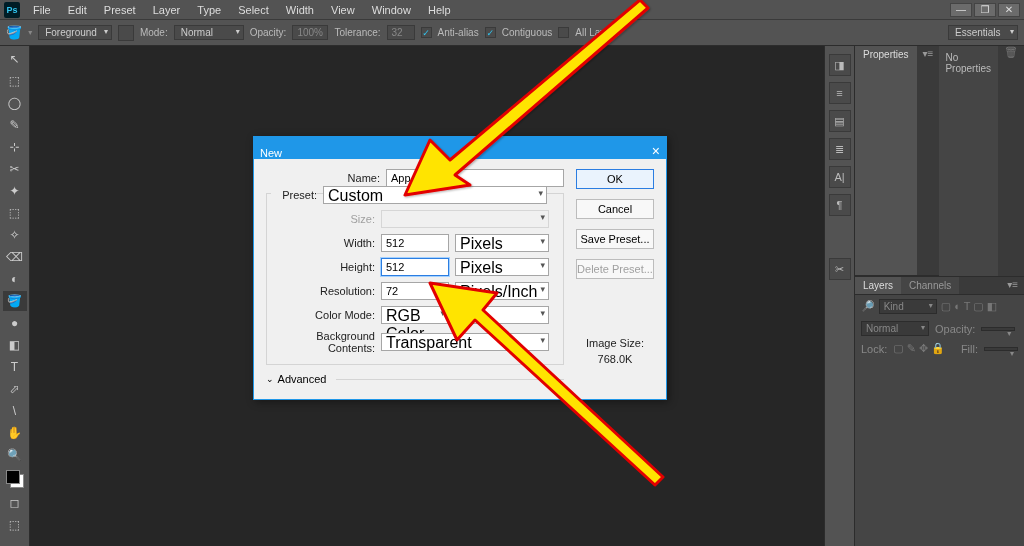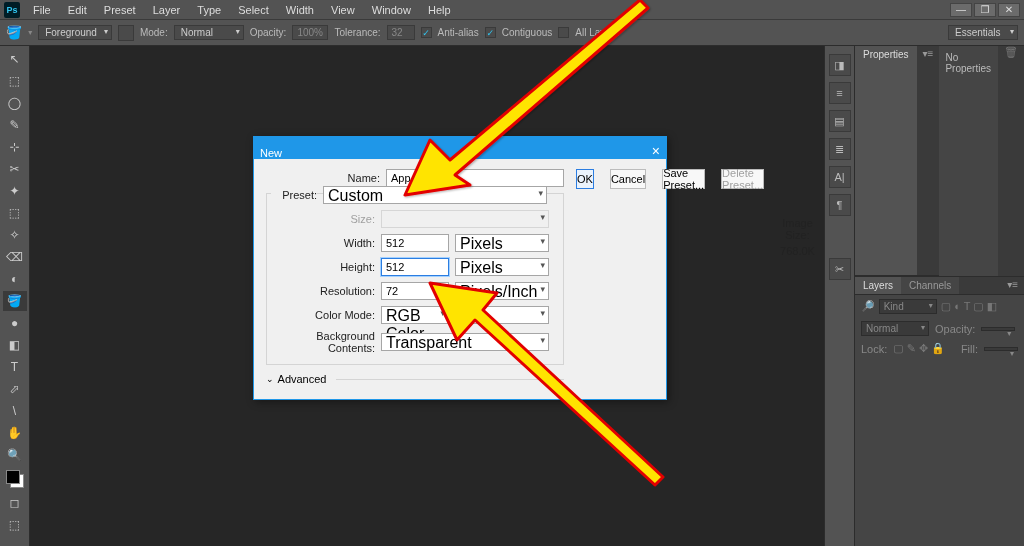--- a/index.html
+++ b/index.html
@@ -37,21 +37,21 @@
 .layers-controls{padding:4px 6px;color:#888;font-size:10px;display:flex;gap:4px;align-items:center;background:#454545}
 .layers-dd{background:#3a3a3a;border:1px solid #2c2c2c;padding:1px 14px 1px 4px;color:#888;font-size:10px;position:relative;width:58px}
 .layers-dd::after{content:"▾";position:absolute;right:3px;font-size:8px}
 .layers-row{padding:3px 6px;color:#888;font-size:10px;display:flex;gap:6px;align-items:center;background:#454545}
 .layers-spacer{flex:1;background:#454545}
 .dialog{position:absolute;left:253px;top:136px;width:414px;background:#f0f0f0;border:1px solid #1f97e8;box-shadow:2px 2px 8px rgba(0,0,0,.4);z-index:10}
 .dlg-title{height:22px;background:#1f97e8;color:#fff;display:flex;align-items:flex-end;padding:0 6px;font-size:12px}
 .dlg-close{margin-left:auto;font-size:14px;cursor:pointer}
 .dlg-body{padding:10px 12px 14px;display:flex;gap:12px}
 .dlg-left{flex:1}
-.dlg-right{width:92px;display:flex;flex-direction:row;gap:16px}
+.dlg-right{width:92px;display:flex;flex-direction:column;gap:10px}
 .dlg-btn{height:20px;background:#f8f8f8;border:1px solid #bcbcbc;font-size:11px;cursor:pointer;display:flex;align-items:center;justify-content:center}
 .dlg-btn.primary{border:1px solid #2b7de1;background:#eaf3fd}
 .dlg-btn.disabled{color:#a0a0a0}
 .dlg-row{display:flex;align-items:center;margin-bottom:6px;gap:6px}
 .dlg-label{text-align:right;width:114px;font-size:11px;color:#222}
 .dlg-input{border:1px solid #a6a6a6;height:18px;padding:0 4px;font-size:11px;background:#fff}
 .dlg-input.focus{border:1px solid #2b7de1;outline:1px solid #a3d1ff}
 .dlg-select{border:1px solid #a6a6a6;height:18px;padding:0 14px 0 4px;font-size:16px;background:#fff;position:relative}
 .dlg-select::after{content:"▾";position:absolute;right:3px;top:1px;font-size:9px;color:#555}
 .dlg-fieldset{border:1px solid #d4d4d4;padding:8px 4px 4px;position:relative;margin-top:4px}

